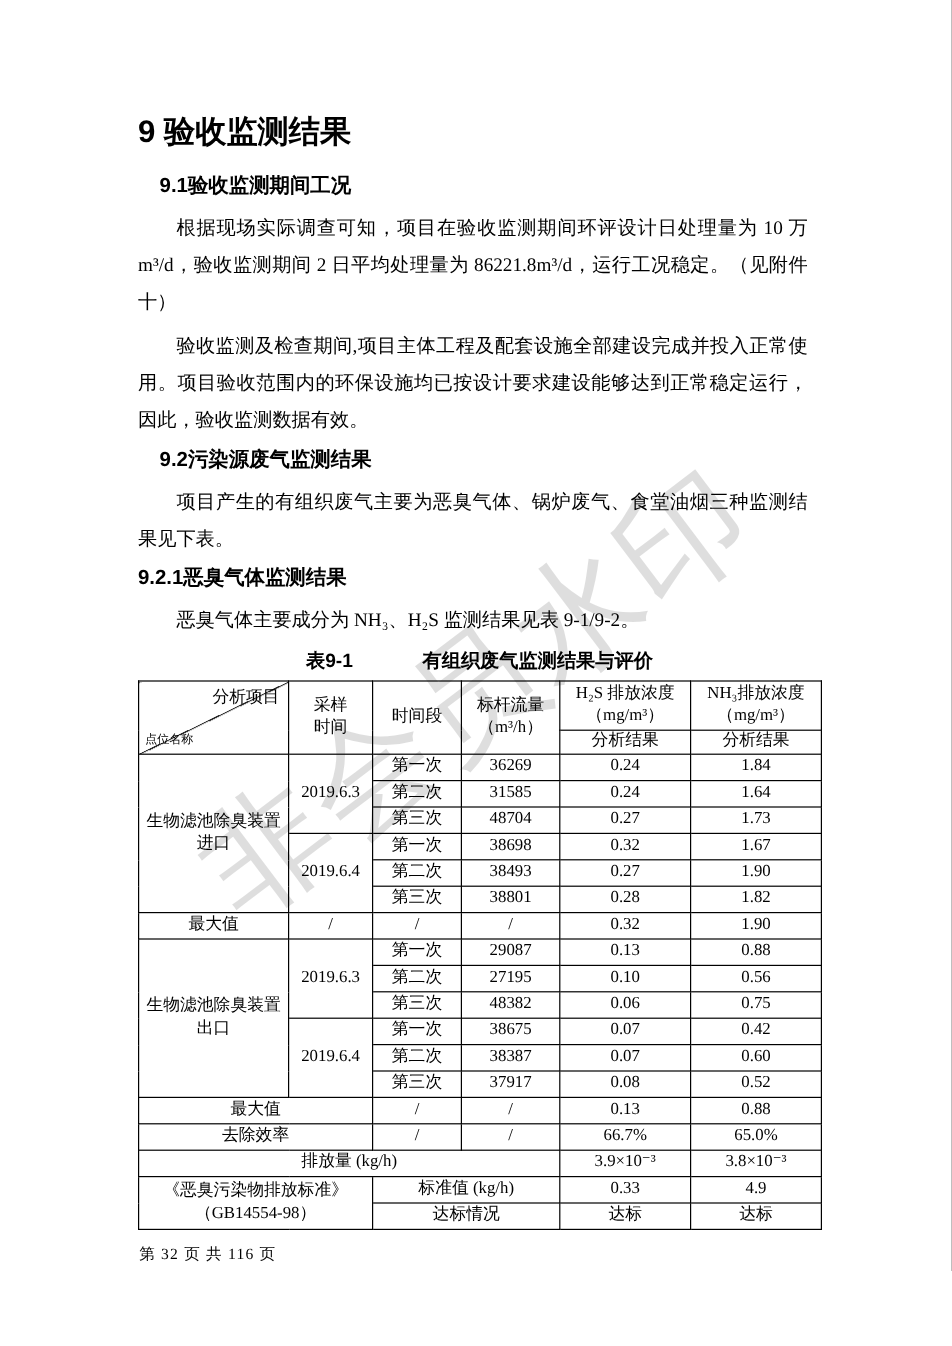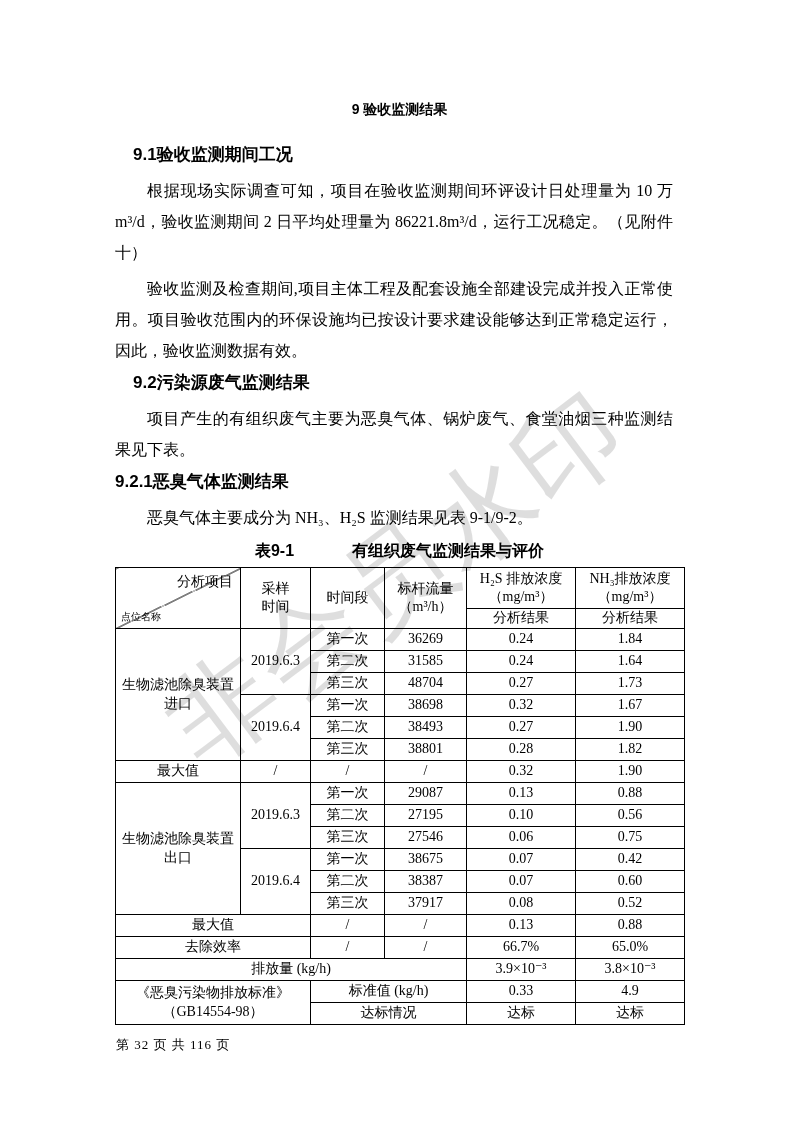--- a/index.html
+++ b/index.html
@@ -26,23 +26,22 @@
     z-index:0;
     font-family:"Liberation Serif","DejaVu Serif",serif;
     user-select:none;
   }
   .content{
     position:relative;z-index:1;
     padding:96px 109px 0 115px;
   }
   h1.doc-h1{
     margin:0 0 20px 0;
-    font-size:14px;line-height:27px;font-weight:bold;
+    font-size:26px;line-height:27px;font-weight:bold;
     font-family:"Liberation Sans","DejaVu Sans",sans-serif;
-    text-align:center;
   }
   h2.doc-h2{
     margin:0 0 9px 18px;
     font-size:17px;line-height:23px;font-weight:bold;
     font-family:"Liberation Sans","DejaVu Sans",sans-serif;
   }
   h2.doc-h2.flush{margin-left:0;}
   p.doc-p{
     margin:0 11px 5px 0;
     font-size:16px;line-height:31px;
@@ -212,21 +211,21 @@
           <td>0.88</td>
         </tr>
         <tr>
           <td>第二次</td>
           <td>27195</td>
           <td>0.10</td>
           <td>0.56</td>
         </tr>
         <tr>
           <td>第三次</td>
-          <td>27546</td>
+          <td>48382</td>
           <td>0.06</td>
           <td>0.75</td>
         </tr>
         <tr>
           <td rowspan="3">2019.6.4</td>
           <td>第一次</td>
           <td>38675</td>
           <td>0.07</td>
           <td>0.42</td>
         </tr>

